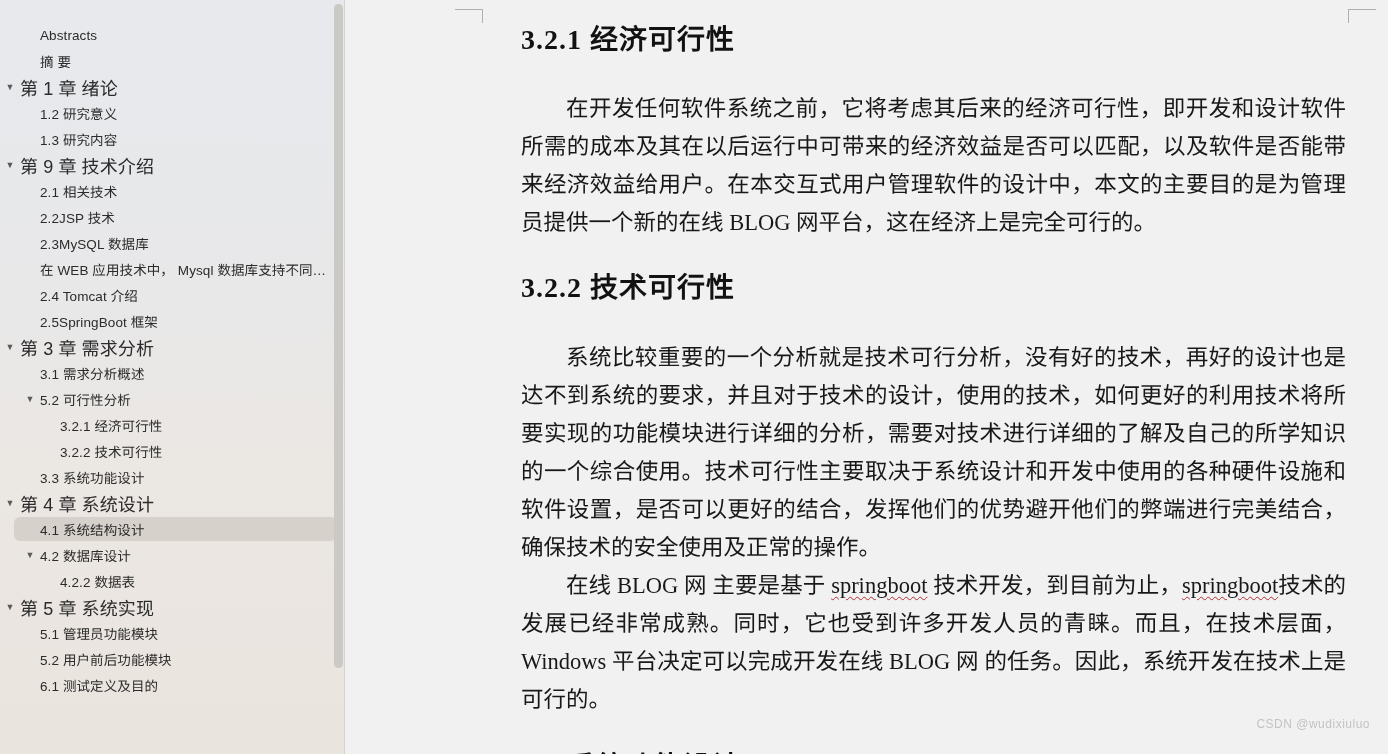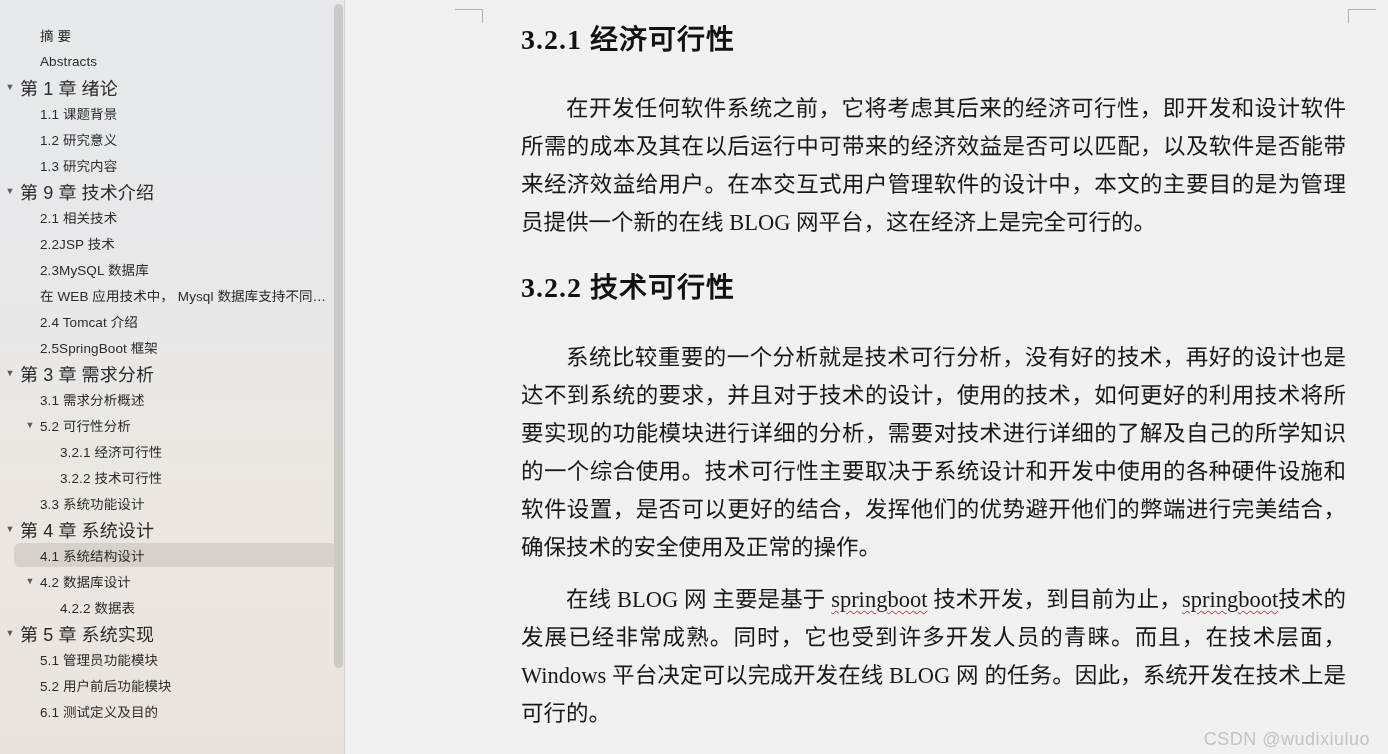--- a/index.html
+++ b/index.html
@@ -174,66 +174,61 @@
     margin: 0;
     font-family: "Liberation Serif", "DejaVu Serif", serif;
     font-size: 22.5px;
     line-height: 38px;
     color: #181818;
     text-align: justify;
     text-justify: inter-ideograph;
     text-indent: 2em;
   }
   p.doc-p.after-head { margin-top: 32px; }
-  p.doc-p.tight { margin-top: 14px; }
+  p.doc-p.tight { margin-top: 0px; }
 
   .misspelled {
     text-decoration: underline wavy #b03030;
     text-decoration-thickness: 1px;
     text-underline-offset: 3px;
   }
 
   #watermark {
     position: absolute;
     right: 18px;
-    bottom: 4px;
+    bottom: 23px;
     font-family: "Liberation Sans", sans-serif;
-    font-size: 18px;
+    font-size: 12px;
     color: #c3c3c3;
     letter-spacing: .5px;
     z-index: 8;
     user-select: none;
   }
 </style>
 </head>
 <body>
 
 <div id="app">
 
   <aside id="nav-pane">
     <div id="nav-list">
         <div class="nav-row lvl1">
           <span class="nav-indent"></span>
           <span class="nav-twisty empty"></span>
+          <span class="nav-text">Abstracts</span>
+        </div>
+        <div class="nav-row lvl1">
+          <span class="nav-indent"></span>
+          <span class="nav-twisty empty"></span>
           <span class="nav-text">摘  要</span>
         </div>
-        <div class="nav-row lvl1">
-          <span class="nav-indent"></span>
-          <span class="nav-twisty empty"></span>
-          <span class="nav-text">Abstracts</span>
-        </div>
         <div class="nav-row lvl0">
           <span class="nav-indent"></span>
           <span class="nav-twisty">▼</span>
           <span class="nav-text">第 1 章 绪论</span>
-        </div>
-        <div class="nav-row lvl1">
-          <span class="nav-indent"></span>
-          <span class="nav-twisty empty"></span>
-          <span class="nav-text">1.1 课题背景</span>
         </div>
         <div class="nav-row lvl1">
           <span class="nav-indent"></span>
           <span class="nav-twisty empty"></span>
           <span class="nav-text">1.2 研究意义</span>
         </div>
         <div class="nav-row lvl1">
           <span class="nav-indent"></span>
           <span class="nav-twisty empty"></span>
           <span class="nav-text">1.3 研究内容</span>

